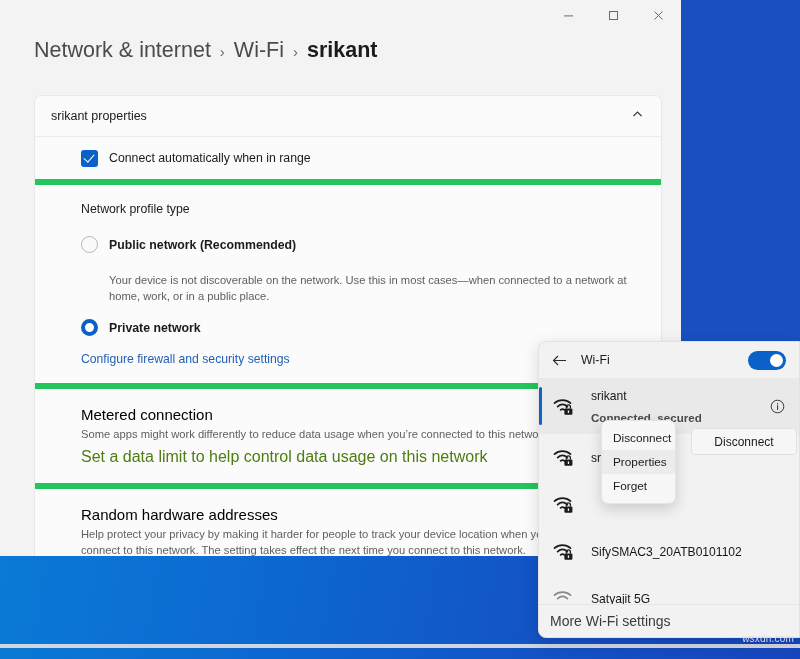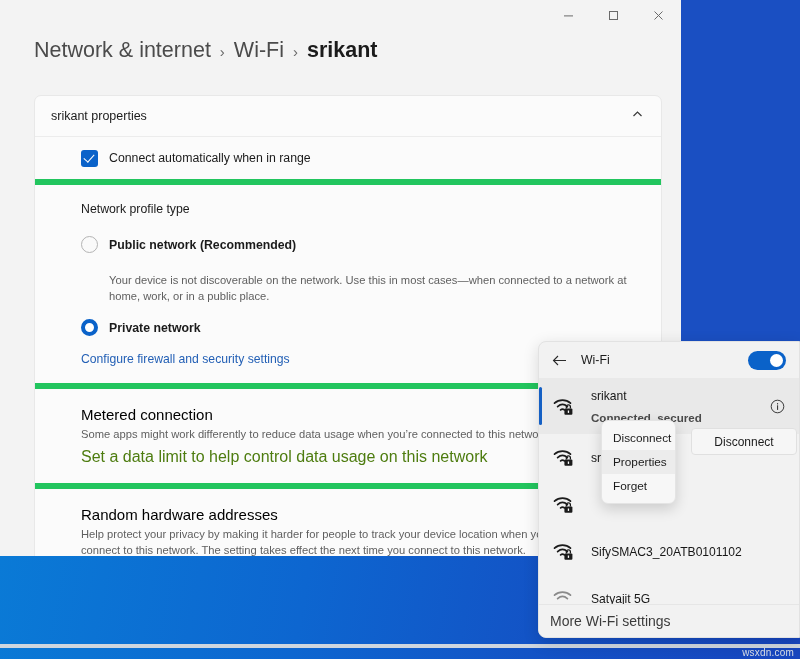--- a/index.html
+++ b/index.html
@@ -27,21 +27,21 @@
     left: 0; top: 556px; width: 800px; height: 103px;
     background: linear-gradient(100deg, #0a7ad6 0%, #0d66d0 38%, #1450c4 72%, #1745be 100%);
   }
   .desk-blue-bottom::after {
     content: "";
     position: absolute; left: 0; bottom: 11px; width: 800px; height: 4px;
     background: #cfd6de;
   }
   .watermark {
     position: absolute;
-    right: 6px; bottom: 1px;
+    right: 6px; bottom: 15px;
     font-size: 10px;
     color: #d8dde4;
     letter-spacing: .2px;
     z-index: 60;
     margin-top: 6px;
   }
 
   
   .nav-sliver {
     position: absolute; left: 0; top: 0; width: 30px; height: 556px;

